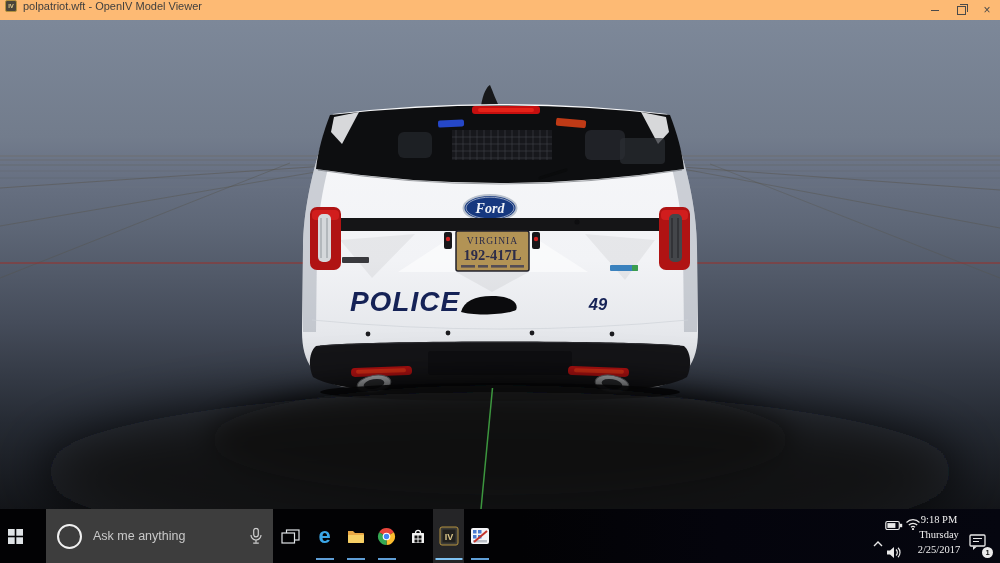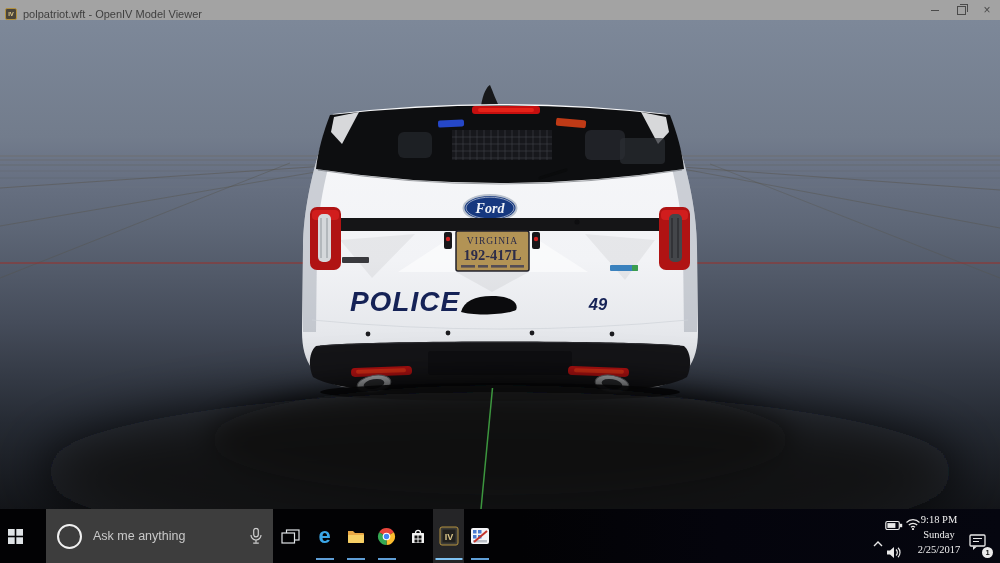--- a/index.html
+++ b/index.html
@@ -1,21 +1,21 @@
 <!DOCTYPE html>
 <html><head>
 <meta charset="utf-8">
 <style>
   html,body{margin:0;padding:0;background:#222;}
   .screen{position:relative;width:1000px;height:563px;overflow:hidden;
     font-family:"Liberation Sans",sans-serif;background:#fff;}
 
   
-  .titlebar{position:absolute;top:0;left:0;width:100%;height:20px;background:#a3a3a3;
-    display:flex;align-items:flex-end;box-sizing:border-box;padding-left:5px;}
+  .titlebar{position:absolute;top:0;left:0;width:100%;height:20px;background:#fdba74;
+    display:flex;align-items:flex-start;box-sizing:border-box;padding-left:5px;}
   .titlebar .appico{width:12px;height:12px;border-radius:2px;background:#4a443a;
     border:1px solid #b3913e;box-sizing:border-box;display:flex;align-items:center;justify-content:center;
     color:#e3cd8d;font-size:6px;font-weight:bold;line-height:1;}
   .titlebar .ttext{margin-left:6px;font-size:11px;color:#3f3f3f;white-space:nowrap;}
   .wbtns{margin-left:auto;display:flex;height:100%;}
   .wbtn{width:26px;height:100%;display:flex;align-items:center;justify-content:center;
     color:#4a4a4a;font-size:12px;background:transparent;border:0;padding:0;cursor:default;}
   .glyph-min{width:8px;height:1px;background:#4a4a4a;display:block;}
   .glyph-restore{width:7px;height:7px;border:1px solid #4a4a4a;position:relative;display:block;}
   .glyph-restore::before{content:"";position:absolute;top:-3px;left:2px;width:7px;height:7px;
@@ -351,21 +351,21 @@
       </button>
       <button class="tray-abs" style="left:21px;top:37px">
         <svg width="16" height="13" viewBox="0 0 16 13">
           <polygon points="1,4.5 4,4.5 8,1 8,12 4,8.5 1,8.5" fill="#e8e8e8"></polygon>
           <path d="M10,3.5 a4,4 0 0 1 0,6" fill="none" stroke="#e8e8e8" stroke-width="1.2"></path>
           <path d="M12,1.8 a6.5,6.5 0 0 1 0,9.4" fill="none" stroke="#e8e8e8" stroke-width="1.2"></path>
         </svg>
       </button>
       <button class="tray-abs clockcol">
         <div>9:18 PM</div>
-        <div>Sunday</div>
+        <div>Thursday</div>
         <div>2/25/2017</div>
       </button>
       <button class="tray-abs" style="left:104px;top:25px">
         <svg width="19" height="17" viewBox="0 0 19 17">
           <rect x="1" y="1" width="15" height="11" rx="1" fill="none" stroke="#e8e8e8" stroke-width="1.3"></rect>
           <line x1="4" y1="4.5" x2="13" y2="4.5" stroke="#e8e8e8" stroke-width="1"></line>
           <line x1="4" y1="7.5" x2="10" y2="7.5" stroke="#e8e8e8" stroke-width="1"></line>
           <path d="M4,12.5 L4,16 L8,12.5 Z" fill="#e8e8e8"></path>
         </svg>
         <span class="badge">1</span>

